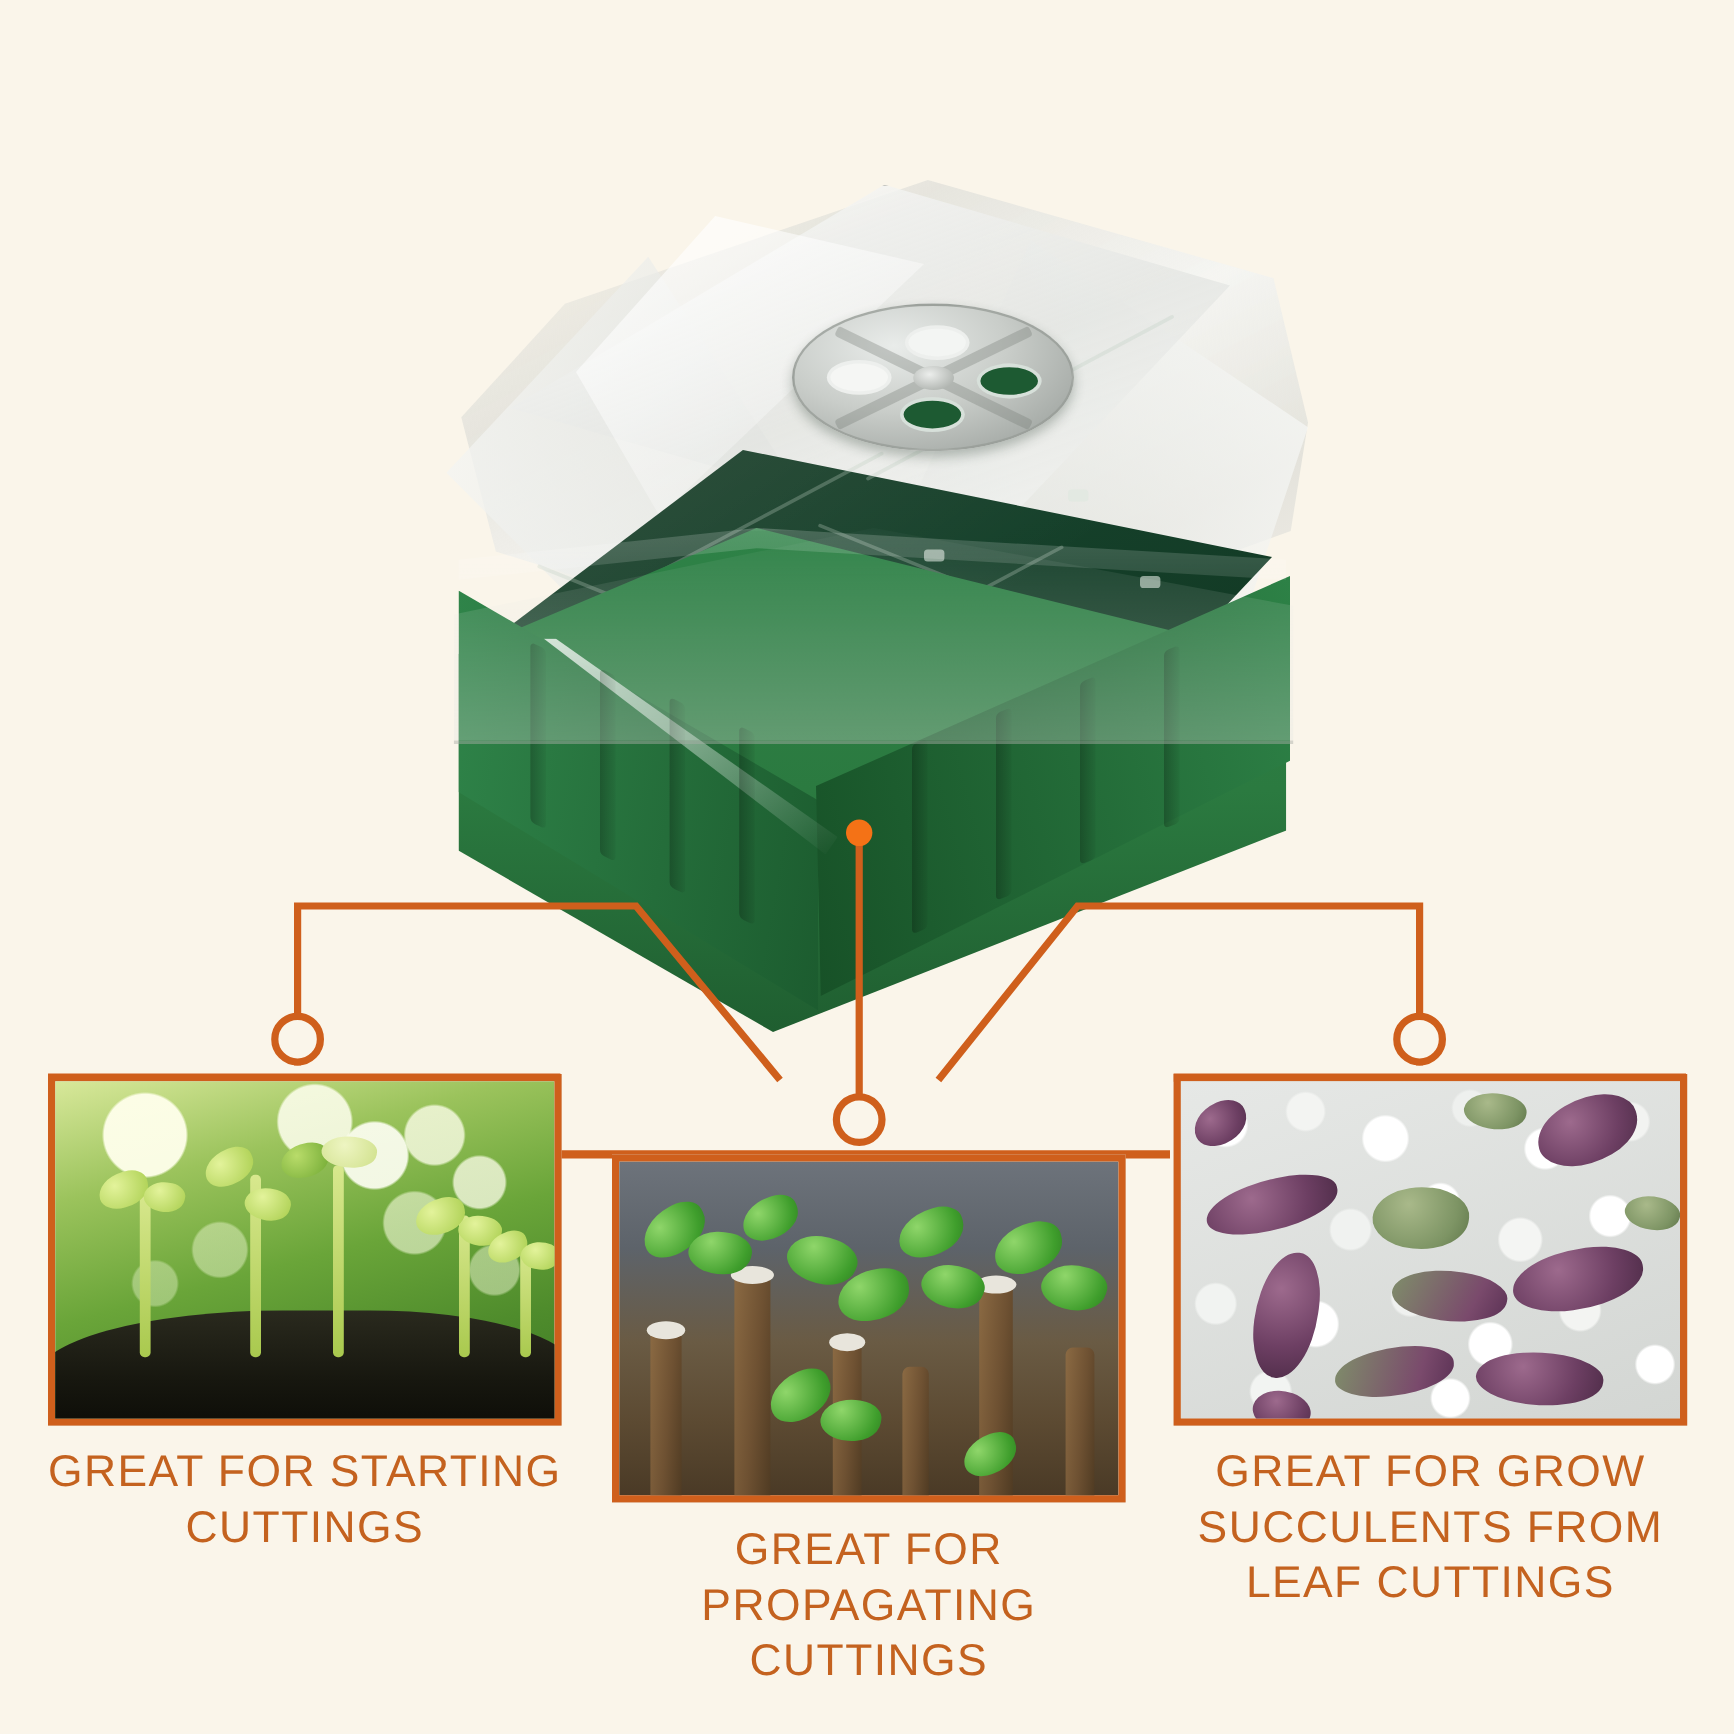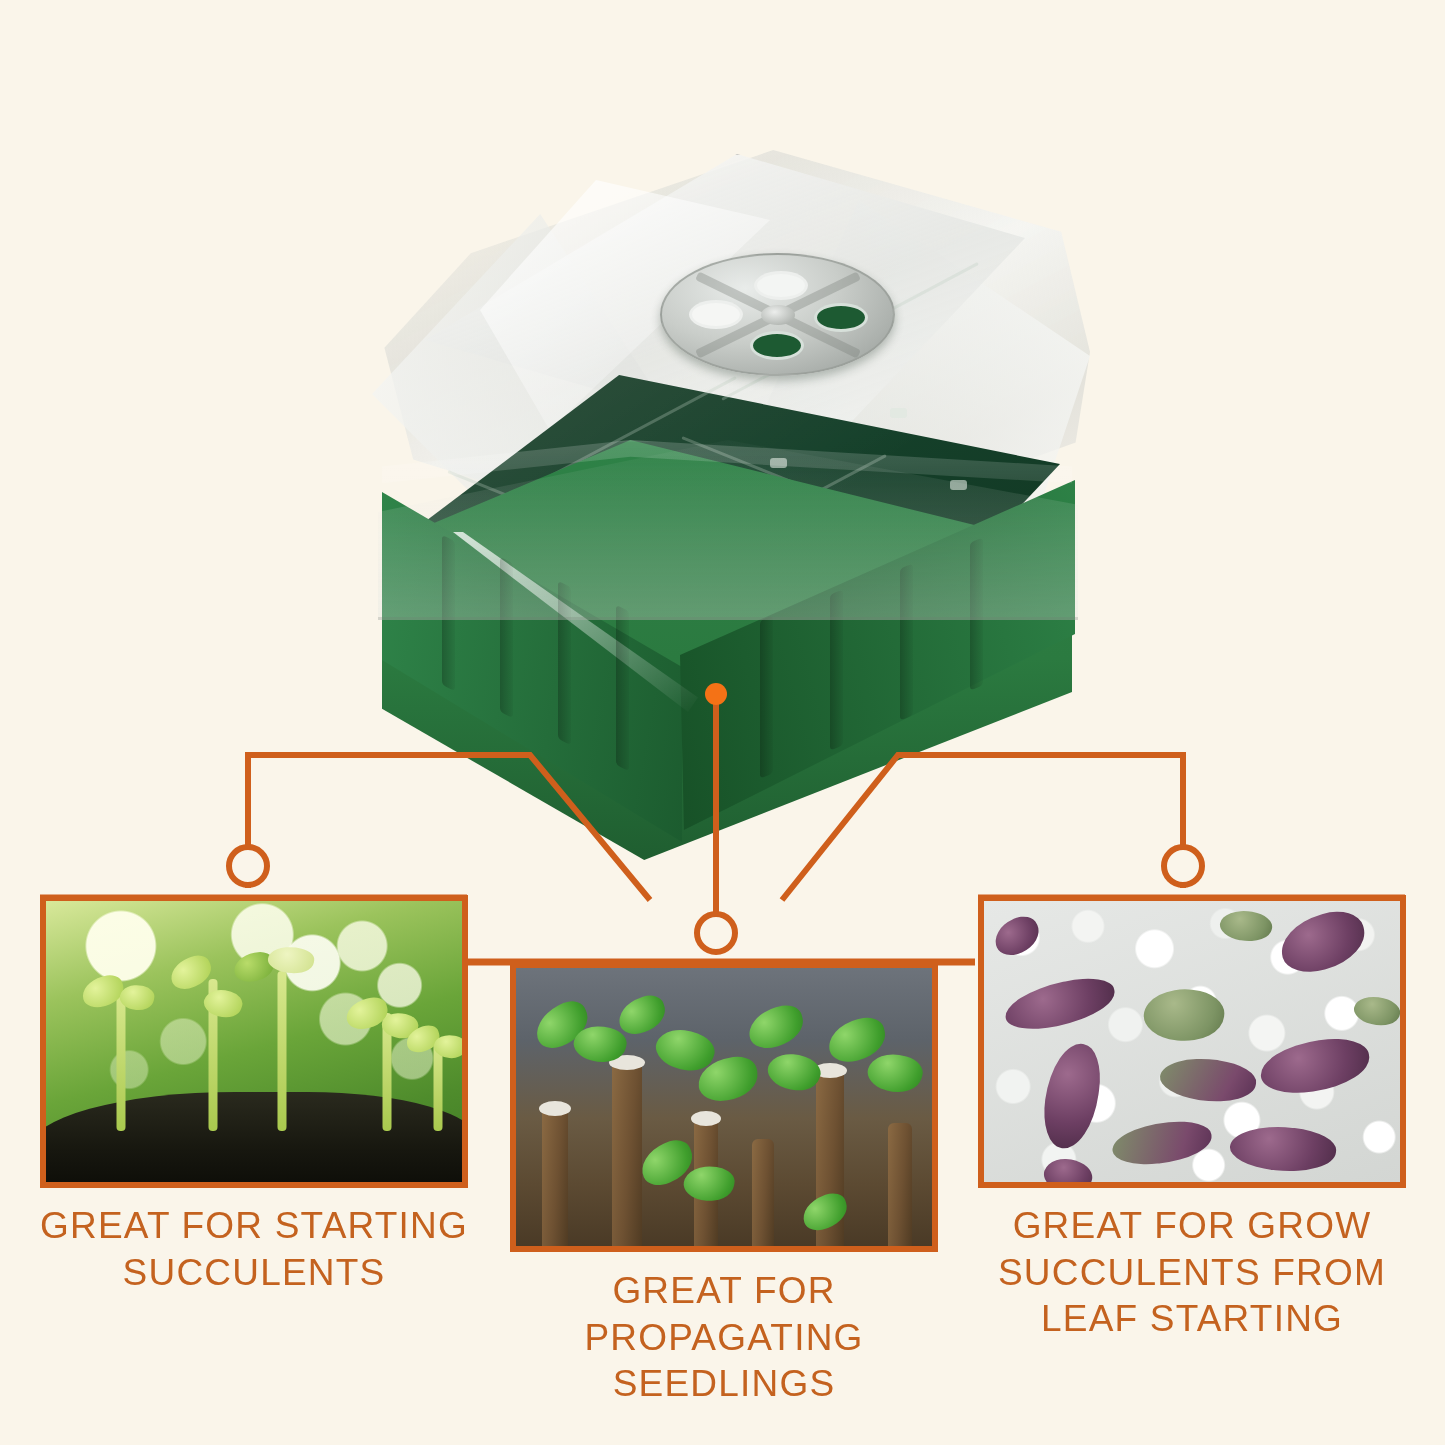--- a/index.html
+++ b/index.html
@@ -412,21 +412,21 @@
         <div class="leaf" style="left:-6px; top:4px; transform:rotate(-14deg);"></div>
         <div class="leaf" style="left:30px; top:18px; width:36px; height:25px; transform:rotate(14deg);"></div>
       </div>
       <div class="sprout" style="left:362px; width:60px; height:108px;">
         <div class="stem" style="height:92px;"></div>
         <div class="leaf" style="left:-2px; top:4px; width:34px; height:24px; transform:rotate(-18deg);"></div>
         <div class="leaf" style="left:26px; top:12px; width:32px; height:23px; transform:rotate(12deg);"></div>
       </div>
     </div>
     <div class="caption" style="left:-18px; top:308px; width:464px;">GREAT FOR STARTING
-SUCCULENTS</div>
+CUTTINGS</div>
   </div>
 
   <div class="photo-card" style="left:510px; top:962px; width:428px;">
     <div class="photo-frame" style="width:428px; height:290px;">
       <div class="ph2-bg"></div>
 
       <div class="twig" style="left:26px;  width:26px; height:150px;">
           <div class="twig-cap"></div>
         </div>
       <div class="twig" style="left:96px;  width:30px; height:196px;">
@@ -448,21 +448,21 @@
       <div class="leaf2" style="left:182px; top:90px;  width:60px; height:42px; transform:rotate(-8deg);"></div>
       <div class="leaf2" style="left:124px; top:176px; width:54px; height:38px; transform:rotate(-24deg);"></div>
       <div class="leaf2" style="left:168px; top:198px; width:50px; height:35px; transform:rotate(10deg);"></div>
       <div class="leaf2" style="left:232px; top:40px;  width:56px; height:38px; transform:rotate(-16deg);"></div>
       <div class="leaf2" style="left:252px; top:86px;  width:52px; height:36px; transform:rotate(20deg);"></div>
       <div class="leaf2" style="left:312px; top:52px;  width:58px; height:40px; transform:rotate(-14deg);"></div>
       <div class="leaf2" style="left:352px; top:86px;  width:54px; height:38px; transform:rotate(16deg);"></div>
       <div class="leaf2" style="left:286px; top:228px; width:46px; height:32px; transform:rotate(-20deg);"></div>
     </div>
     <div class="caption" style="left:-22px; top:306px; width:472px;">GREAT FOR PROPAGATING
-SEEDLINGS</div>
+CUTTINGS</div>
   </div>
 
   <div class="photo-card" style="left:978px; top:895px; width:428px;">
     <div class="photo-frame" style="width:428px; height:293px;">
       <div class="ph3-bg"></div>
 
       <div class="succ purple" style="left:20px;  top:82px;  width:112px; height:42px; transform:rotate(-12deg);"></div>
       <div class="succ green" style="left:160px; top:88px;  width:80px;  height:52px; transform:rotate(6deg);"></div>
       <div class="succ purple" style="left:62px;  top:142px; width:52px;  height:106px; transform:rotate(8deg);"></div>
       <div class="succ mixed" style="left:176px; top:158px; width:96px;  height:42px; transform:rotate(8deg);"></div>
@@ -470,16 +470,16 @@
       <div class="succ mixed" style="left:128px; top:222px; width:100px; height:40px; transform:rotate(-6deg);"></div>
       <div class="succ purple" style="left:246px; top:226px; width:106px; height:44px; transform:rotate(6deg);"></div>
       <div class="succ purple" style="left:296px; top:14px;  width:86px;  height:54px; transform:rotate(-16deg);"></div>
       <div class="succ green" style="left:236px; top:10px;  width:52px;  height:30px; transform:rotate(10deg);"></div>
       <div class="succ purple" style="left:10px;  top:18px;  width:46px;  height:34px; transform:rotate(-24deg);"></div>
       <div class="succ green" style="left:370px; top:96px;  width:46px;  height:28px; transform:rotate(14deg);"></div>
       <div class="succ purple" style="left:60px;  top:258px; width:48px;  height:34px; transform:rotate(18deg);"></div>
     </div>
     <div class="caption" style="left:-14px; top:308px; width:456px;">GREAT FOR GROW
 SUCCULENTS FROM
-LEAF STARTING</div>
+LEAF CUTTINGS</div>
   </div>
 
 </div>
 
 </body></html>

